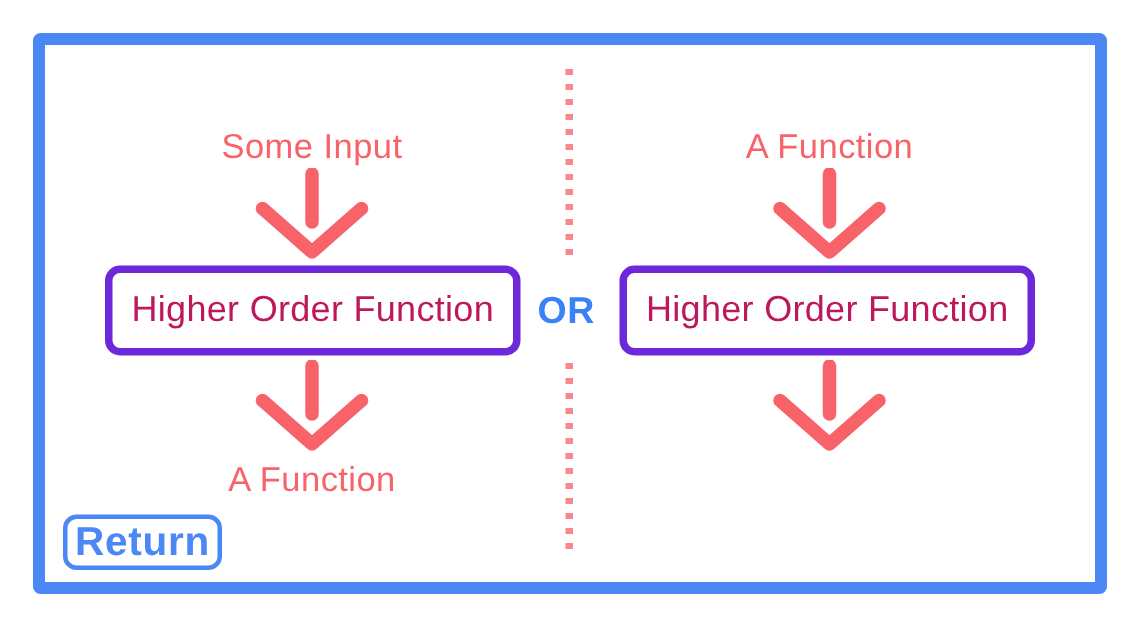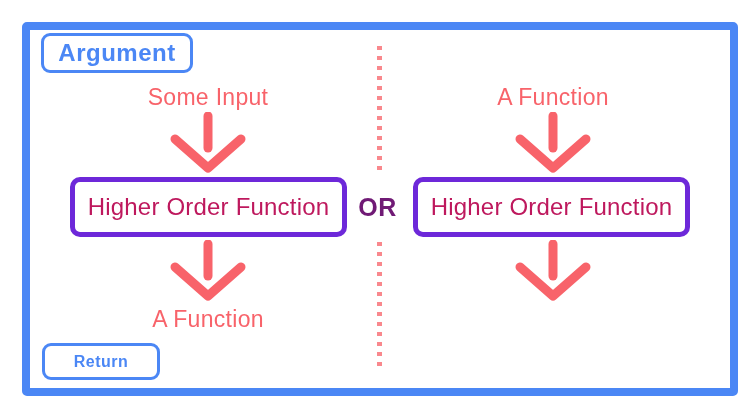--- a/index.html
+++ b/index.html
@@ -41,22 +41,22 @@
     background: #ffffff;
     letter-spacing: 0.5px;
   }
   .badge.argument {
     left: 41px; top: 33px;
     width: 152px; height: 40px;
     font-size: 24px;
   }
   .badge.return {
     left: 42px; top: 343px;
-    width: 118px; height: 37px;
-    font-size: 16px;
+    width: 106px; height: 37px;
+    font-size: 27px;
   }
   
   .flow-label {
     position: absolute;
     width: 220px;
     text-align: center;
     color: #f8636a;
     font-size: 23px;
     font-weight: normal;
     letter-spacing: 0.3px;
@@ -110,34 +110,33 @@
   }
   .dotted.seg-top    { top: 46px;  height: 125px; }
   .dotted.seg-bottom { top: 242px; height: 127px; }
   
   .or-label {
     position: absolute;
     left: 347px;
     top: 193px;
     width: 61px;
     text-align: center;
-    color: #701a75;
+    color: #3b82f6;
     font-size: 25px;
     font-weight: bold;
     letter-spacing: 0.5px;
   }
 </style>
 </head>
 <body>
 
 <div id="stage">
 
   <div class="frame"></div>
 
-  <div class="badge argument">Argument</div>
 
   <div class="badge return">Return</div>
 
   <div class="flow-label lbl-left lbl-top">Some Input</div>
 
   <div class="arrow ar-left ar-top">
     <svg width="90" height="62" viewBox="0 0 90 62" fill="none">
       <line x1="45" y1="4" x2="45" y2="36" stroke="#f8636a" stroke-width="9" stroke-linecap="round"></line>
       <polyline points="12,27 45,56 78,27" stroke="#f8636a" stroke-width="9" fill="none" stroke-linecap="round" stroke-linejoin="round"></polyline>
     </svg>

